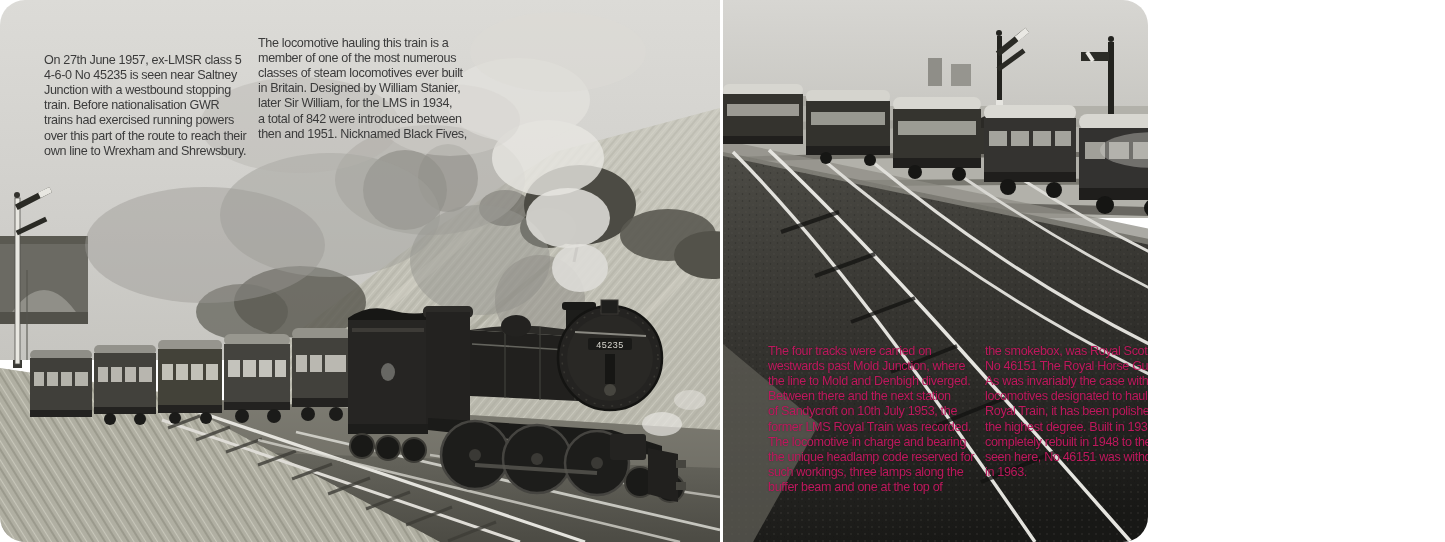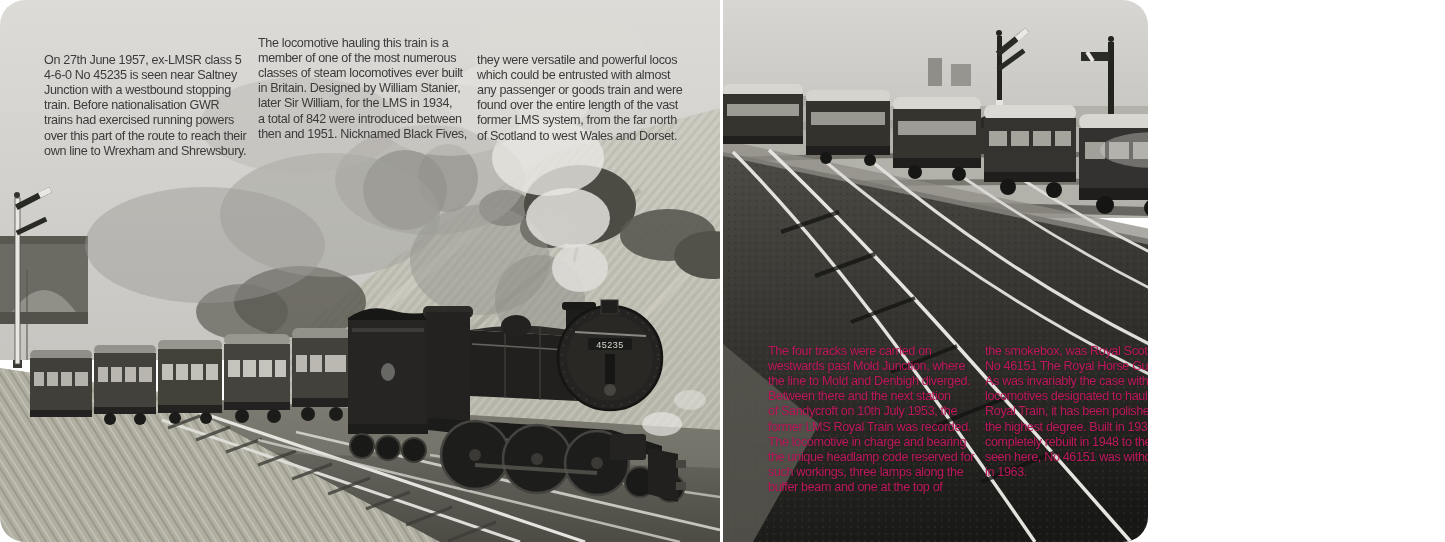--- a/index.html
+++ b/index.html
@@ -274,26 +274,20 @@
 trains had exercised running powers
 over this part of the route to reach their
 own line to Wrexham and Shrewsbury.</p>
     <p class="caption caption-dark col2">The locomotive hauling this train is a
 member of one of the most numerous
 classes of steam locomotives ever built
 in Britain. Designed by William Stanier,
 later Sir William, for the LMS in 1934,
 a total of 842 were introduced between
 then and 1951. Nicknamed Black Fives,</p>
-    <p class="caption caption-dark col3">they were versatile and powerful locos
-which could be entrusted with almost
-any passenger or goods train and were
-found over the entire length of the vast
-former LMS system, from the far north
-of Scotland to west Wales and Dorset.</p>
   </section>
 
   <div class="seam"></div>
 
   <section class="page page-right">
     <svg class="photo" viewBox="0 0 722 542" preserveAspectRatio="none">
       <defs>
         <linearGradient id="skyR" x1="0" y1="0" x2="0" y2="1">
           <stop offset="0" stop-color="#d7d6d2"></stop>
             <stop offset="1" stop-color="#c5c4bf"></stop>

